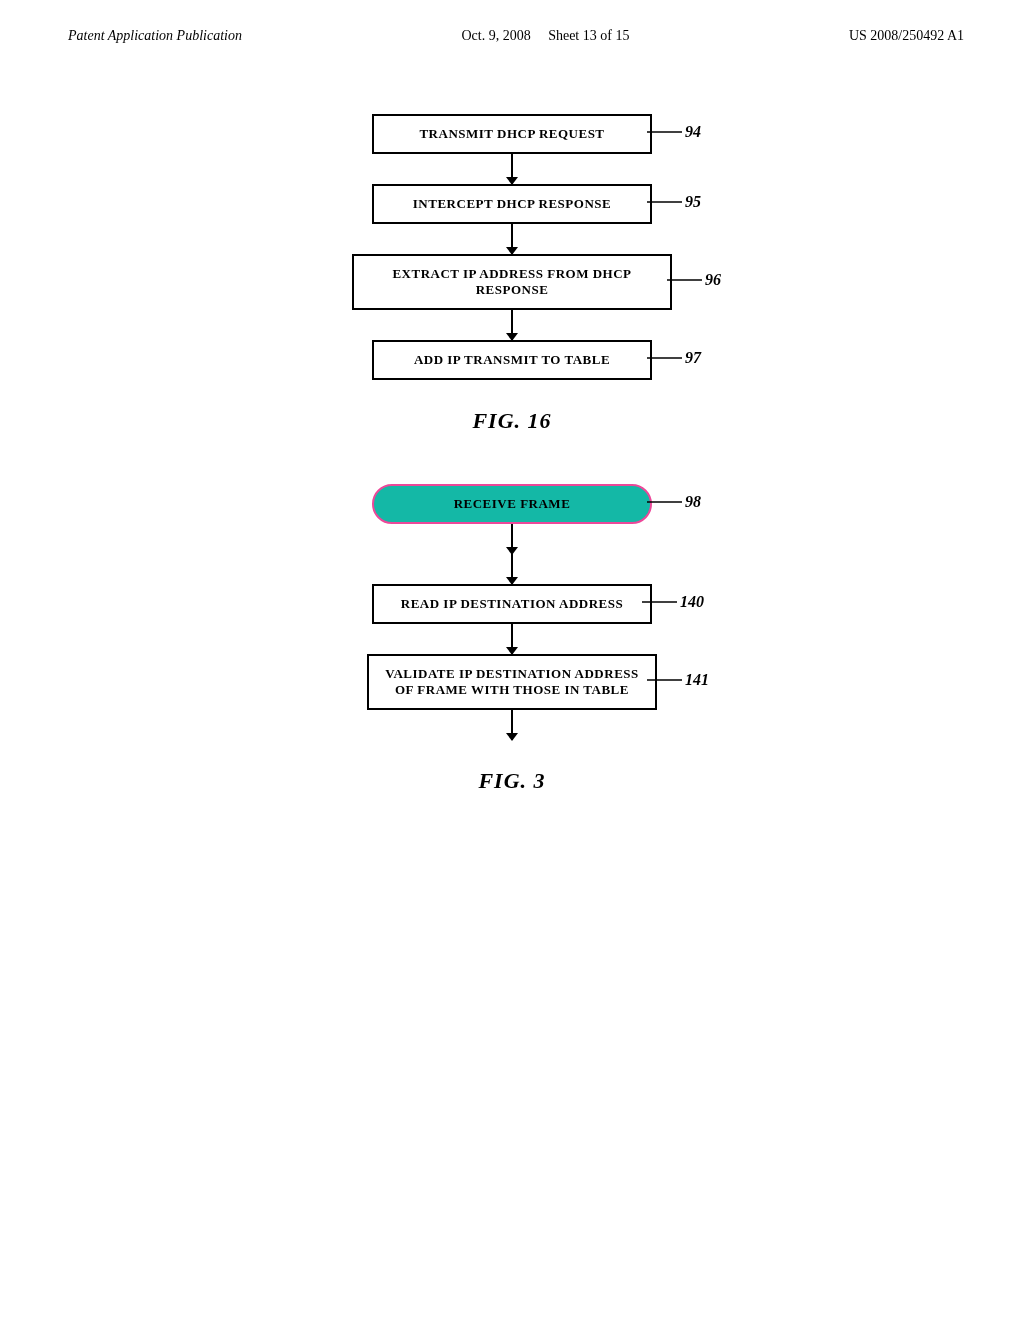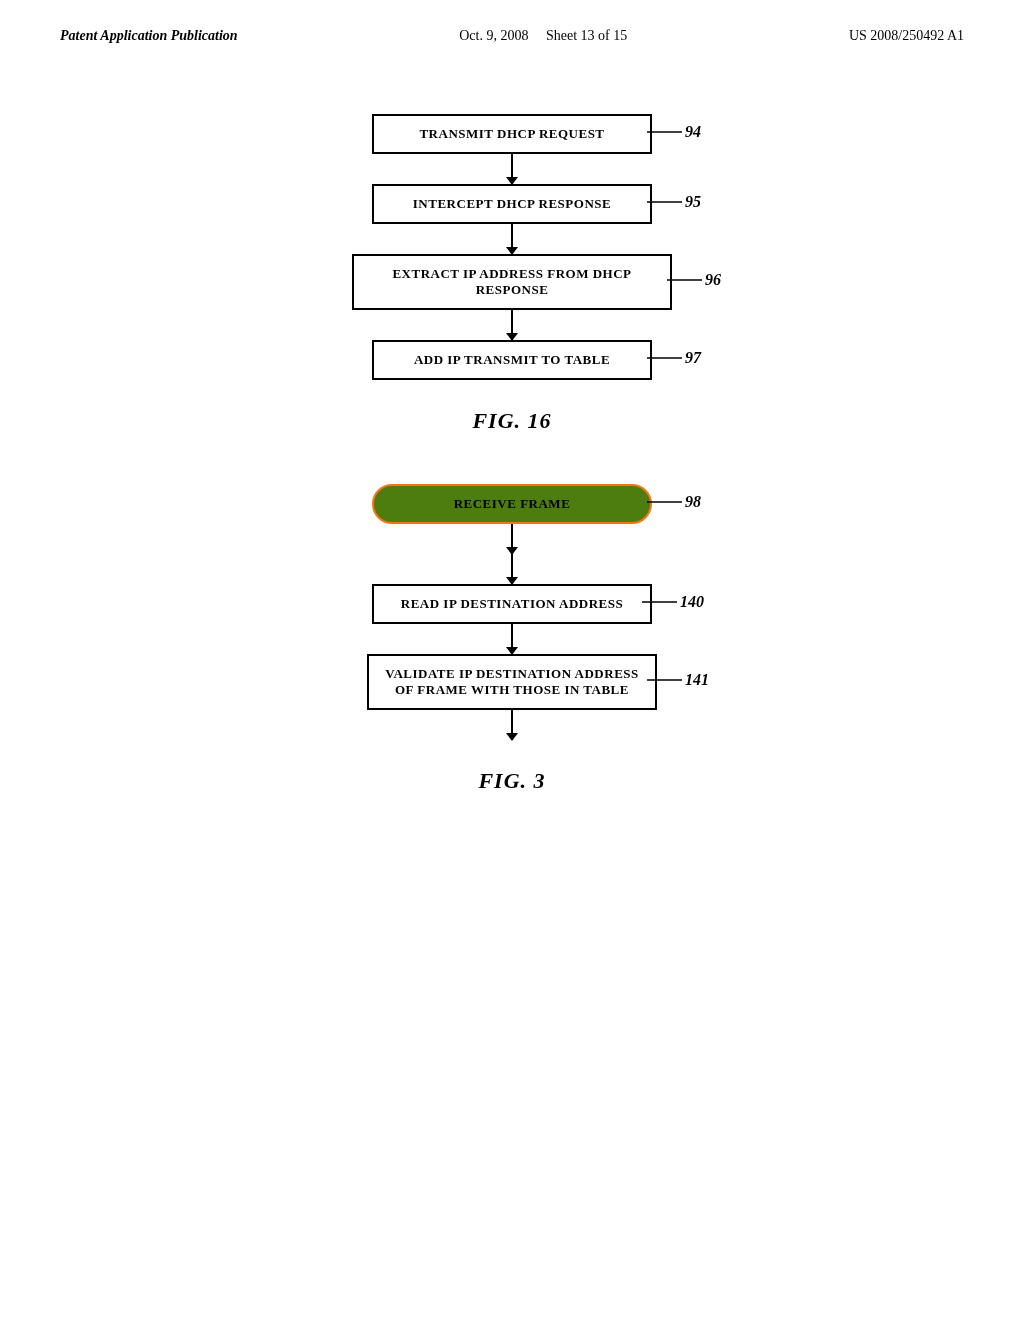--- a/index.html
+++ b/index.html
@@ -23,22 +23,23 @@
     
     .header {
       display: flex;
       justify-content: space-between;
       align-items: baseline;
       padding: 28px 60px 0 60px;
       border-bottom: none;
     }
     .header-left {
       font-size: 14px;
-      font-weight: bold;
+      font-weight: normal;
       font-style: italic;
+      margin-left: 8px;
     }
     .header-center {
       font-size: 14px;
     }
     .header-right {
       font-size: 14px;
     }
 
     
     .content {
@@ -57,28 +58,28 @@
       font-weight: bold;
       letter-spacing: 0.5px;
       background: #fff;
       min-width: 280px;
       max-width: 320px;
       position: relative;
     }
 
     
     .terminal-box {
-      border: 2px solid #f97316;
+      border: 2px solid #ec4899;
       border-radius: 20px;
       padding: 10px 20px;
       text-align: center;
       font-size: 13px;
       font-weight: bold;
       letter-spacing: 0.5px;
-      background: #4d7c0f;
+      background: #14b8a6;
       min-width: 280px;
       max-width: 320px;
       position: relative;
     }
 
     
     .arrow-down {
       width: 2px;
       height: 30px;
       background: #000;

